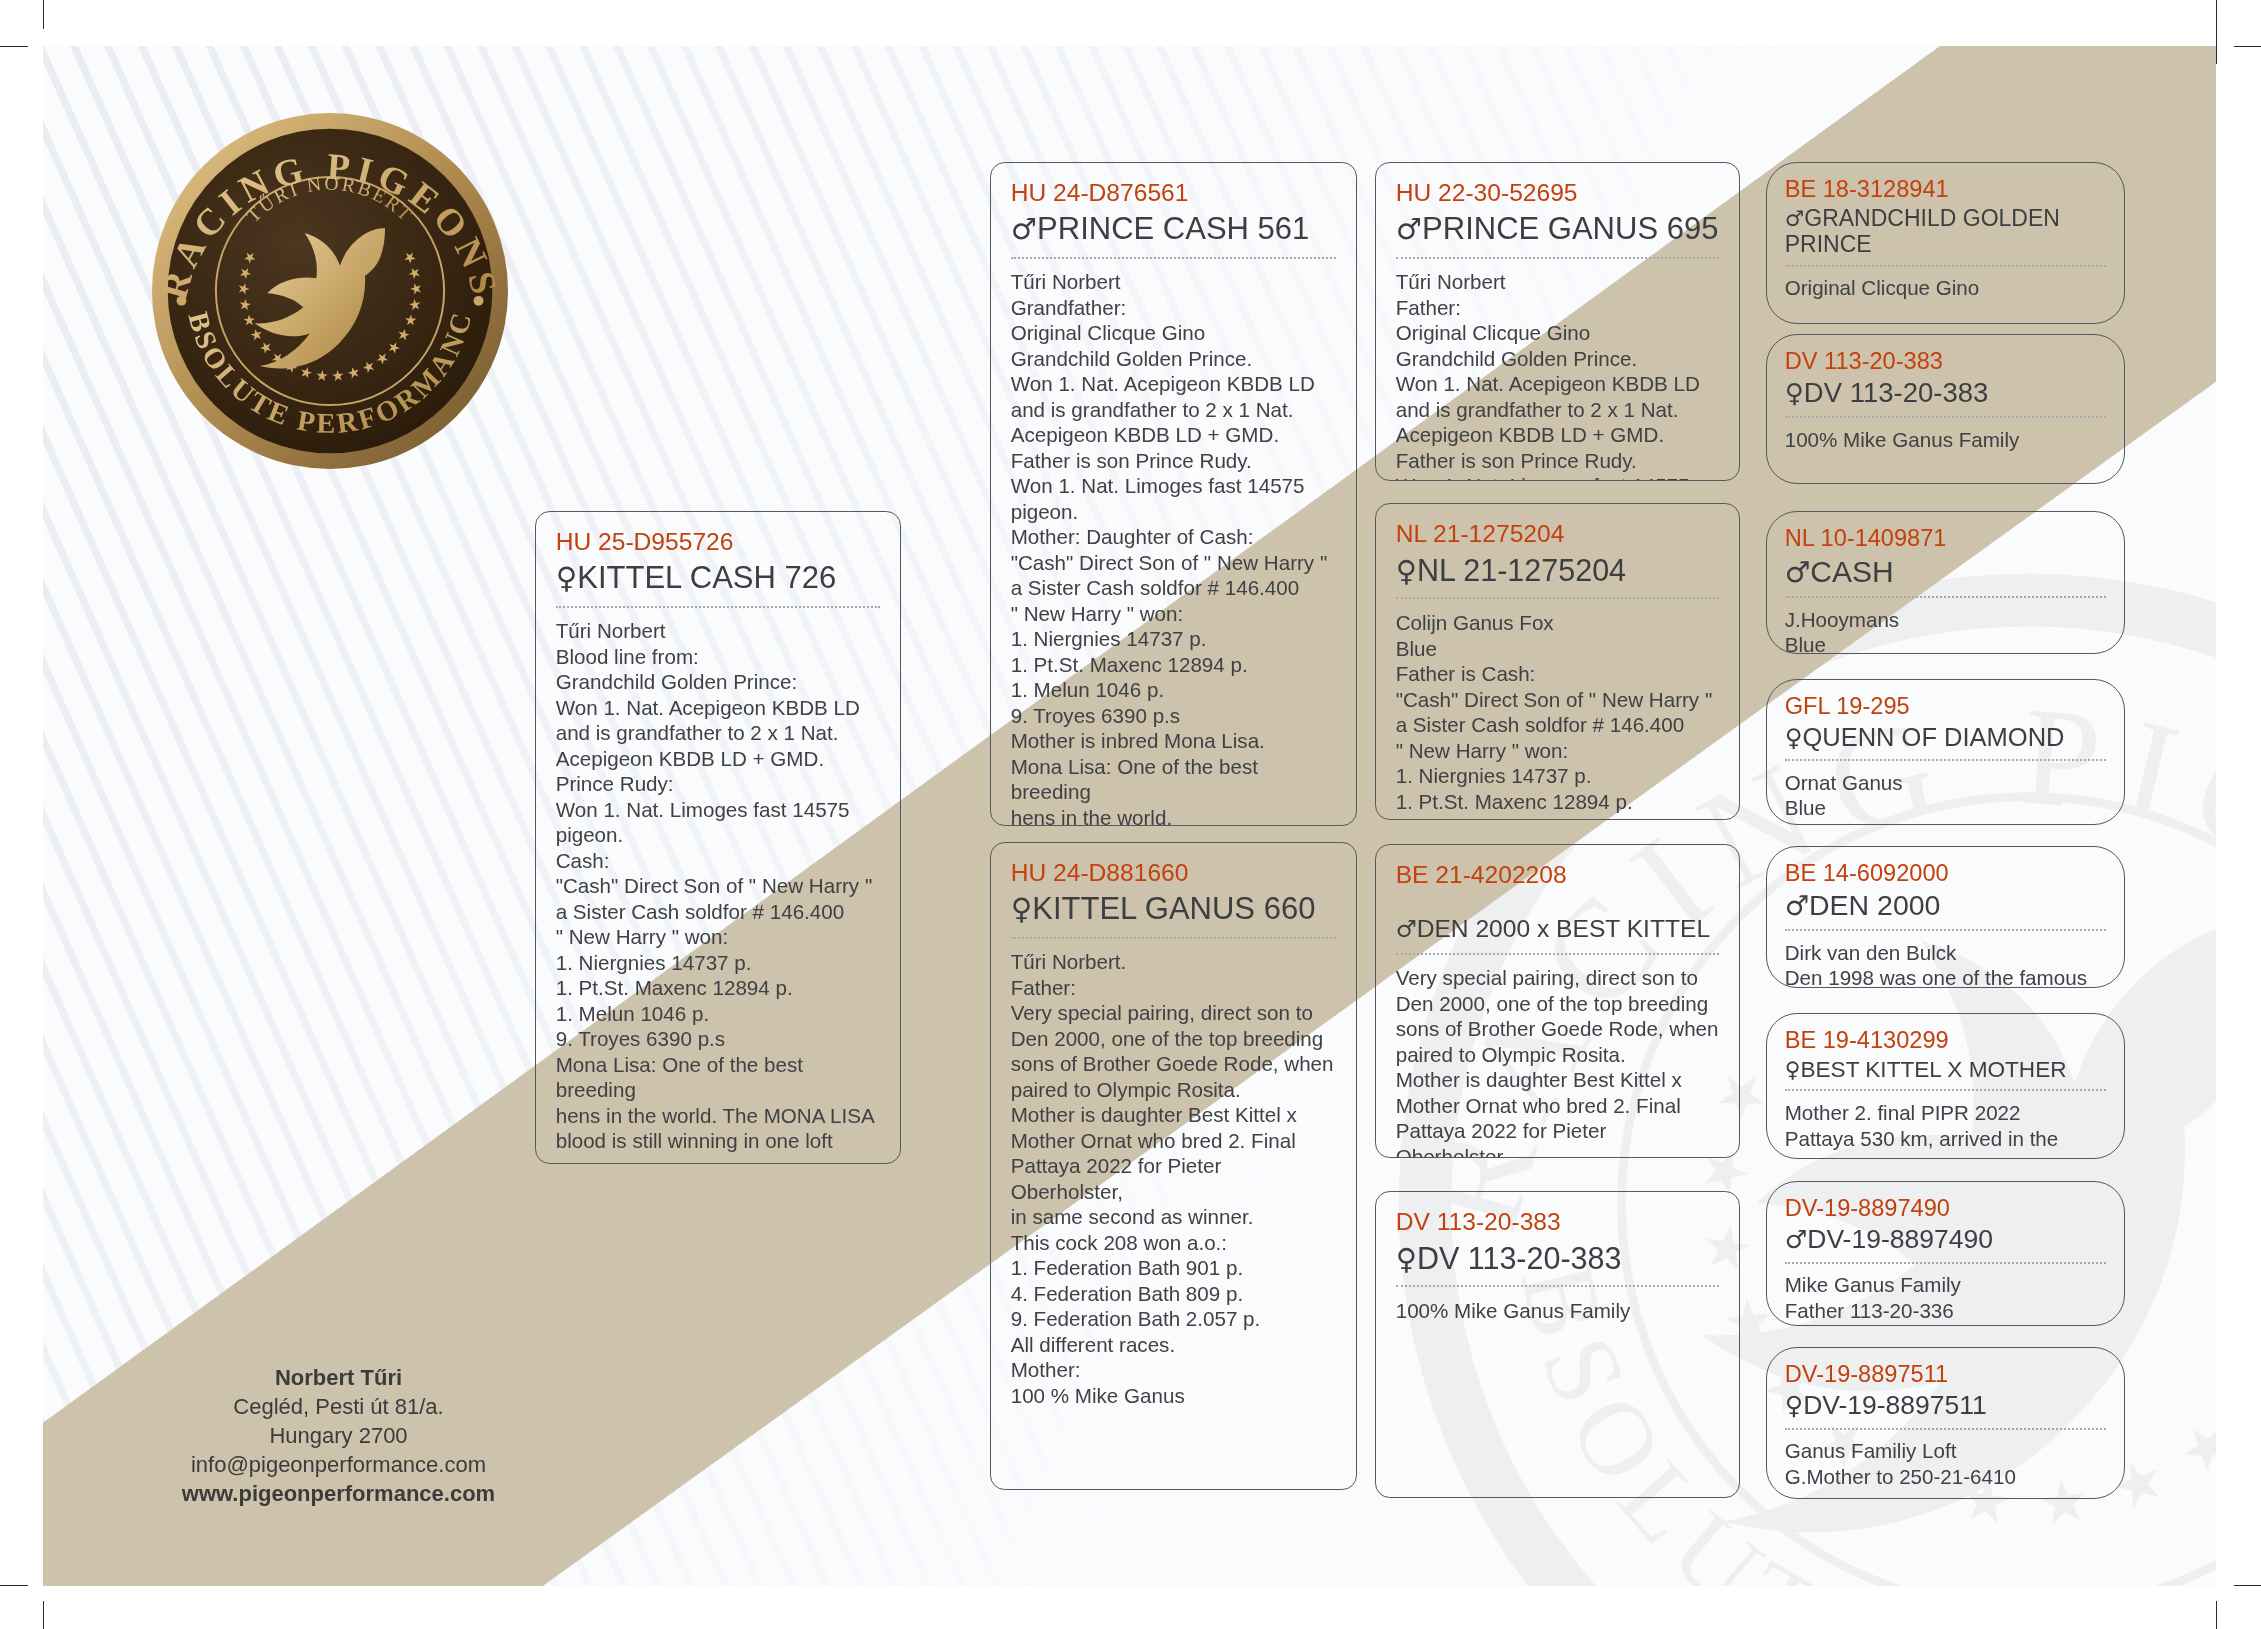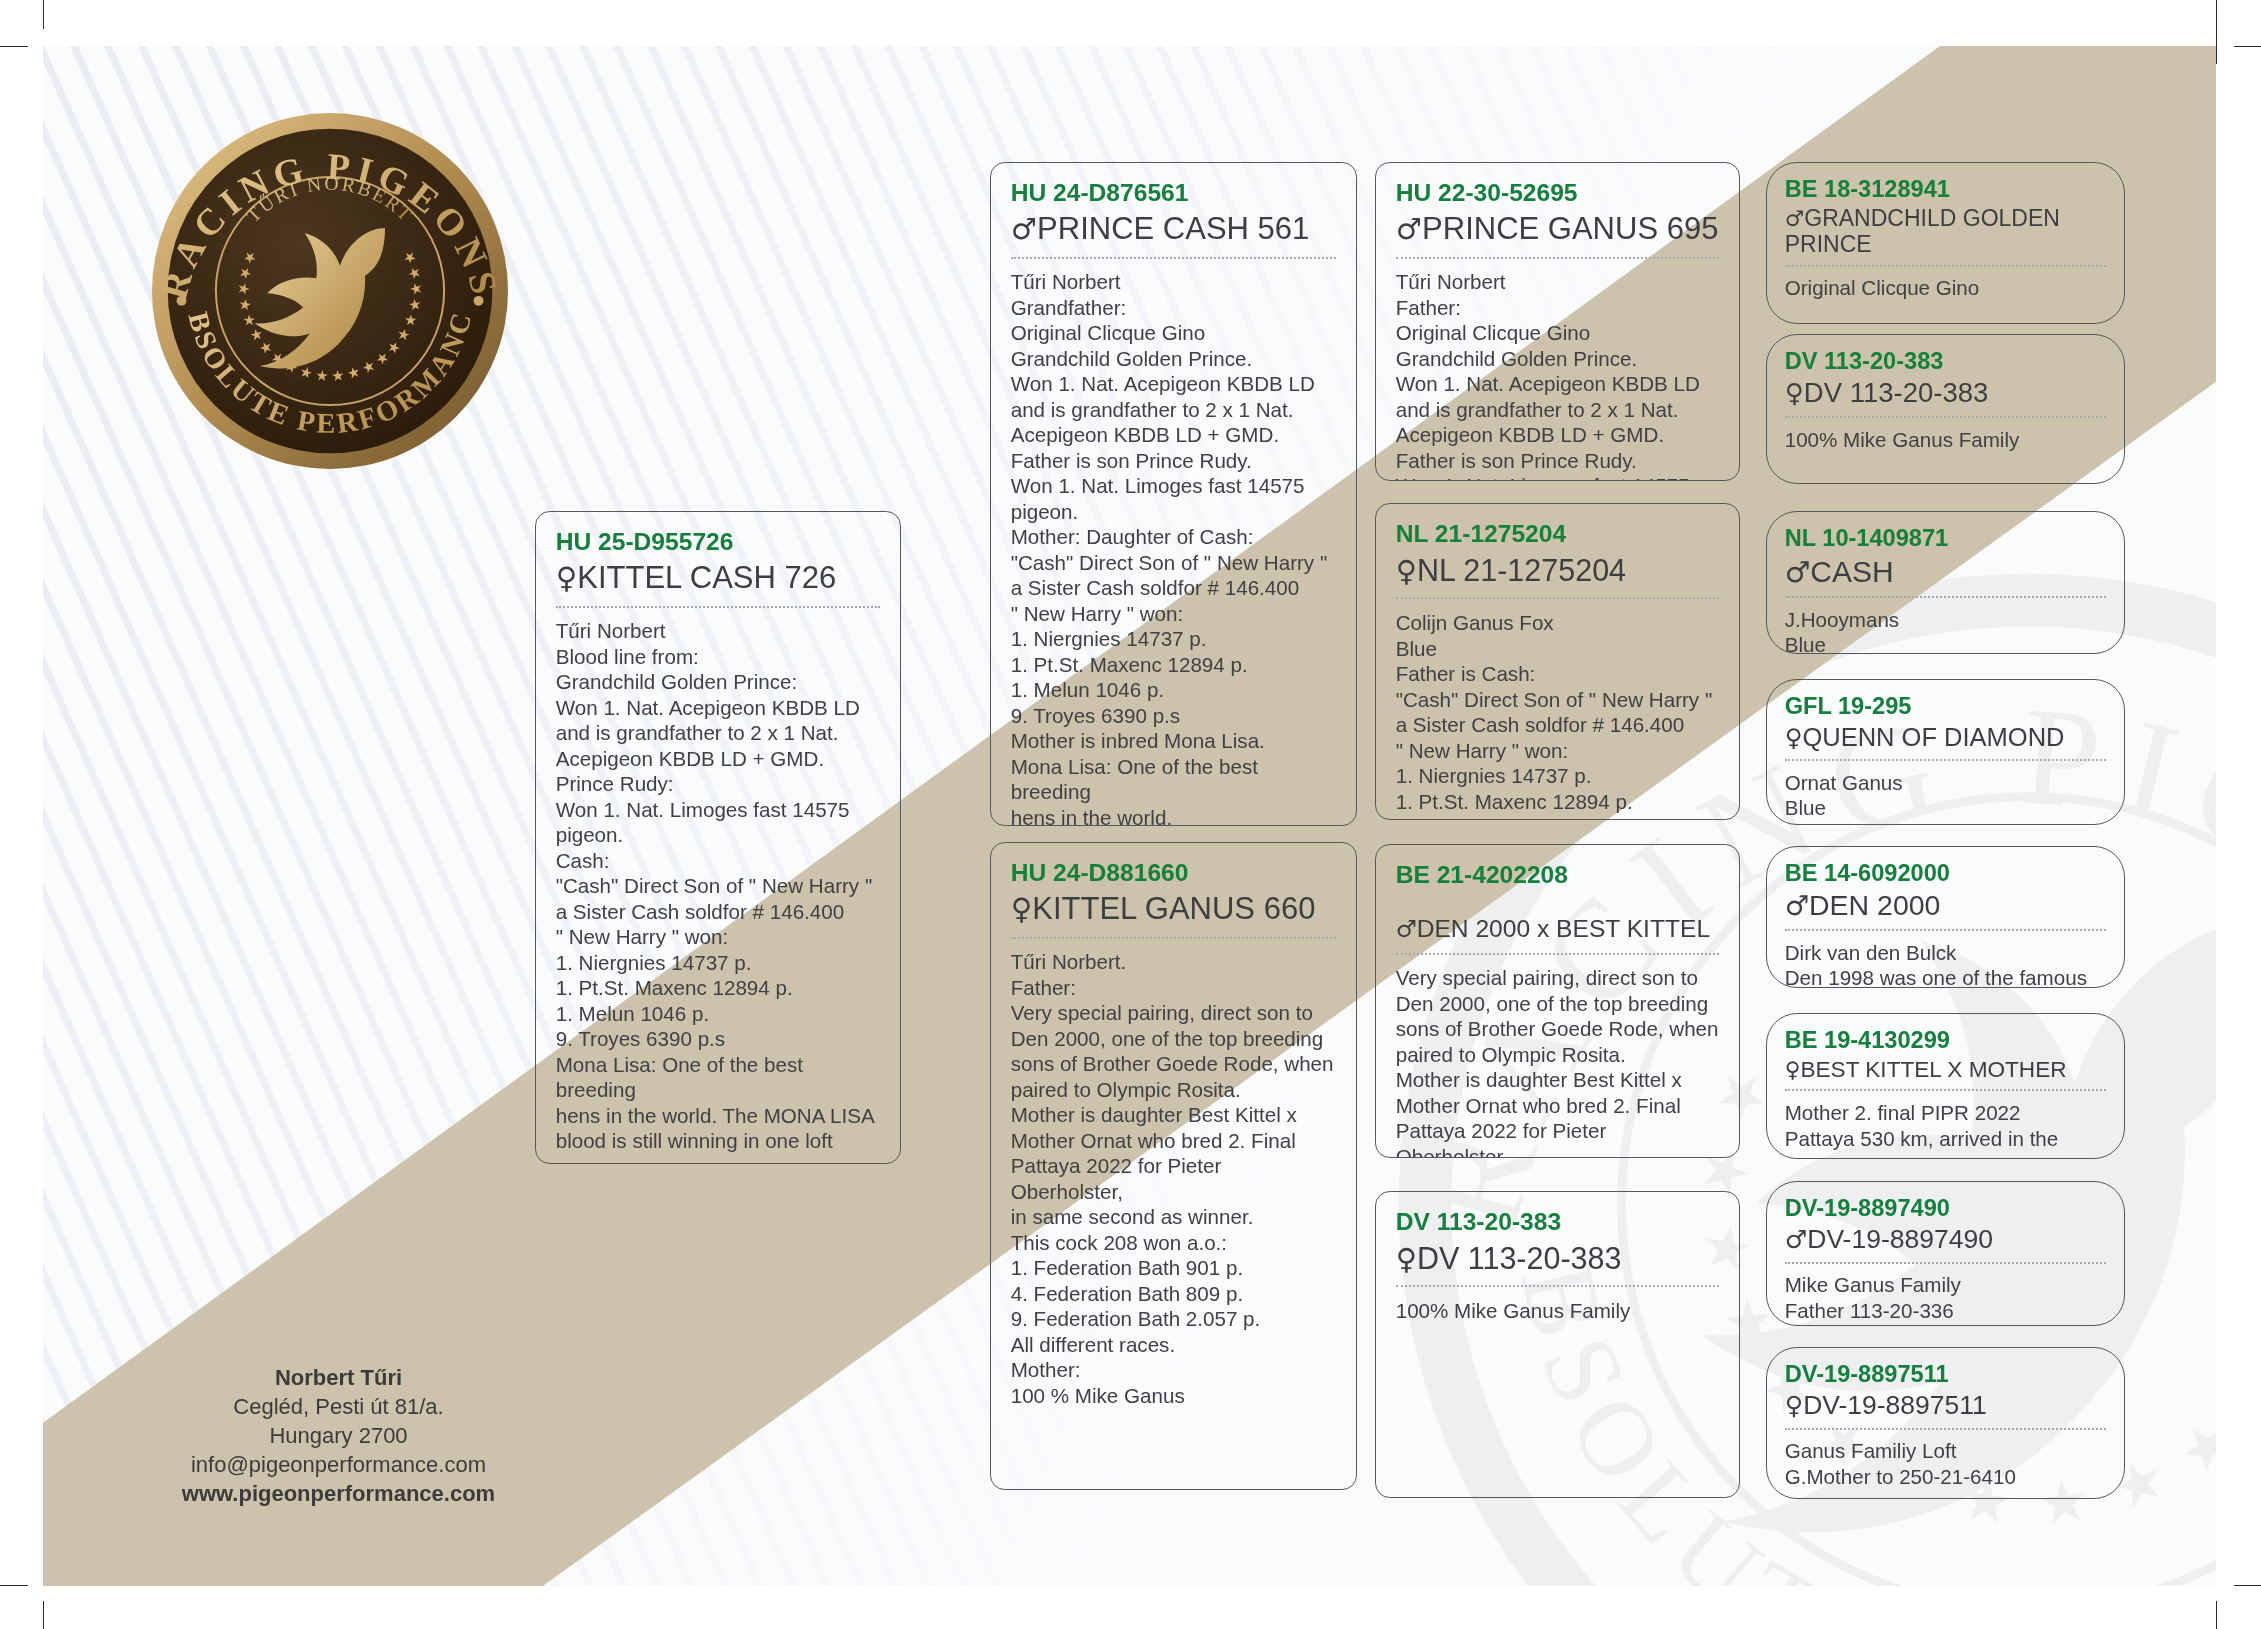--- a/index.html
+++ b/index.html
@@ -16,21 +16,21 @@
   #band{position:absolute;inset:0;background:#cdc2ab;
     clip-path:polygon(0% 89.4%,87.3% 0%,100% 0%,100% 21.8%,23% 100%,0% 100%);}
   
   #watermark{position:absolute;left:1347px;top:519px;width:1277px;height:1277px;opacity:.08;}
   
   .crop{position:absolute;background:#2a2a2a;}
   
   .card{position:absolute;border:1.5px solid #54575b;border-radius:14.7px;
         padding:15.7px 19.7px 12.8px 19.7px;box-sizing:border-box;overflow:hidden;background:transparent;}
   .card.small{padding:12.8px 17.7px 10.8px 17.7px;border-radius:31px;}
-  .ring{font-size:24.6px;line-height:1.12;color:#15803d;margin:0 0 5.9px 0;font-weight:bold;}
+  .ring{font-size:24.6px;line-height:1.12;color:#c2410c;margin:0 0 5.9px 0;}
   .small .ring{font-size:23.6px;margin-bottom:3.9px;}
   .title{font-size:31px;line-height:1.12;color:#3c3e41;margin:0 0 9.8px 0;white-space:nowrap;}
   .title.wrap{white-space:normal;}
   .small .title{margin-bottom:6.9px;}
   .sex{font-family:"DejaVu Sans",sans-serif;font-size:.95em;}
   .sep{border:none;border-top:2px dotted #a5a9ad;margin:0;}
   .body{margin-top:10.8px;font-size:20.6px;line-height:25.5px;color:#3f4144;}
   .small .body{margin-top:8.8px;}
   .body .line{min-height:25.5px;}
   

